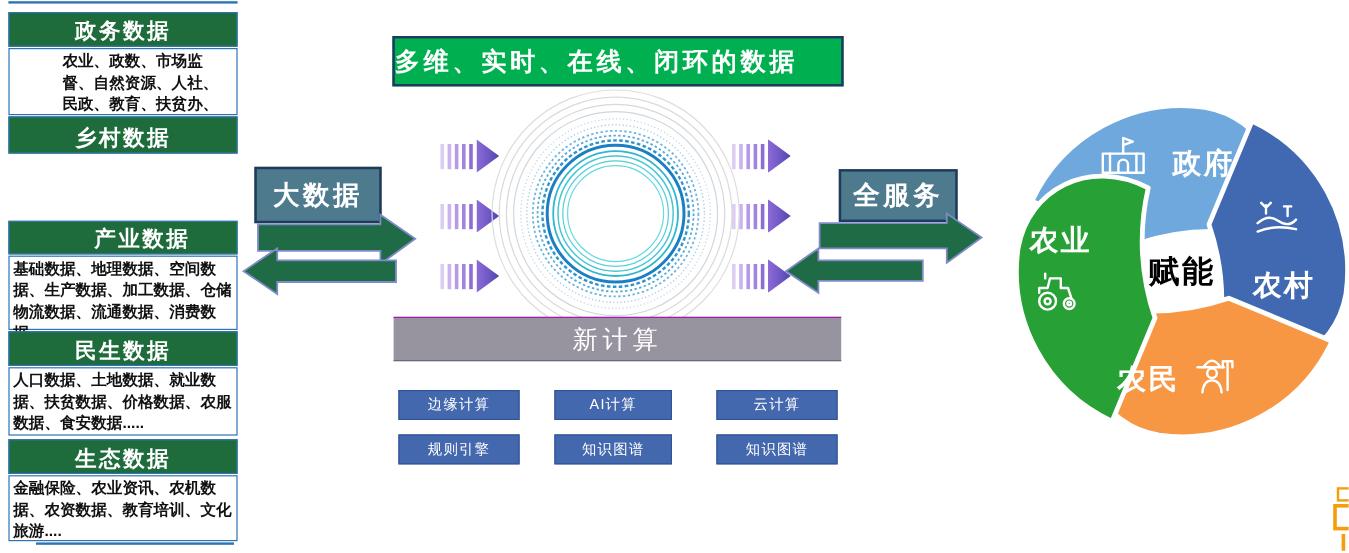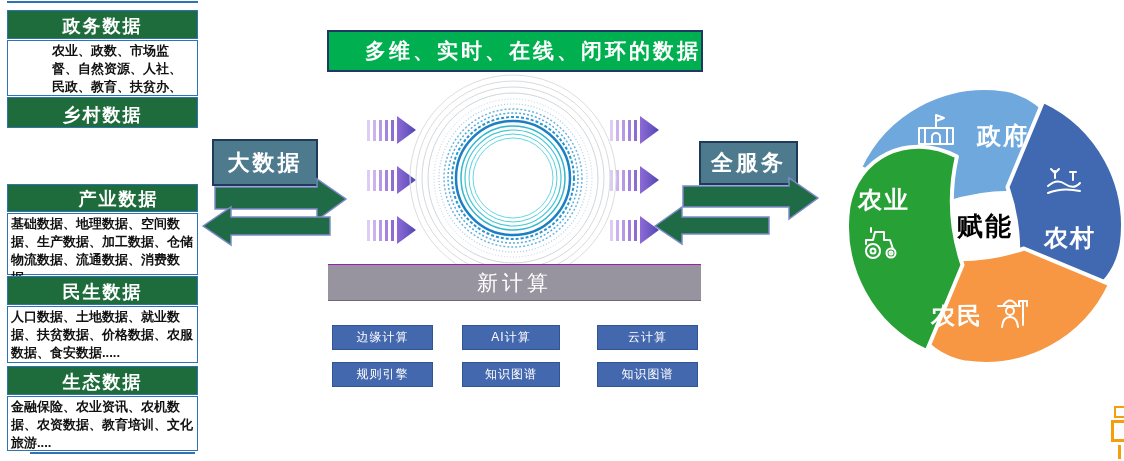--- a/index.html
+++ b/index.html
@@ -18,21 +18,21 @@
     position:absolute; left:7px; width:191px; box-sizing:border-box;
     background:#fff; border:1px solid #2E74B5; color:#111;
     font-size:13px; font-weight:600; line-height:18px; padding:1px 3px;
   }
   .blue-line{position:absolute; height:2px; background:#2E74B5;}
   
   .banner{
     position:absolute; left:327px; top:30px; width:376px; height:42px; box-sizing:border-box;
     background:#00B050; border:2px solid #1F3864; color:#fff;
     font-size:21px; font-weight:600; letter-spacing:3px;
-    display:flex; align-items:center; justify-content:flex-end;
+    display:flex; align-items:center; justify-content:flex-start;
   }
   
   .slate-box{
     position:absolute; box-sizing:border-box;
     background:#4E7A8E; border:2px solid #203A5C; color:#fff;
     font-size:22px; font-weight:bold; letter-spacing:3px;
     display:flex; align-items:center; justify-content:center;
   }
   
   .parrow{position:absolute; height:28px; display:flex; align-items:center;}

